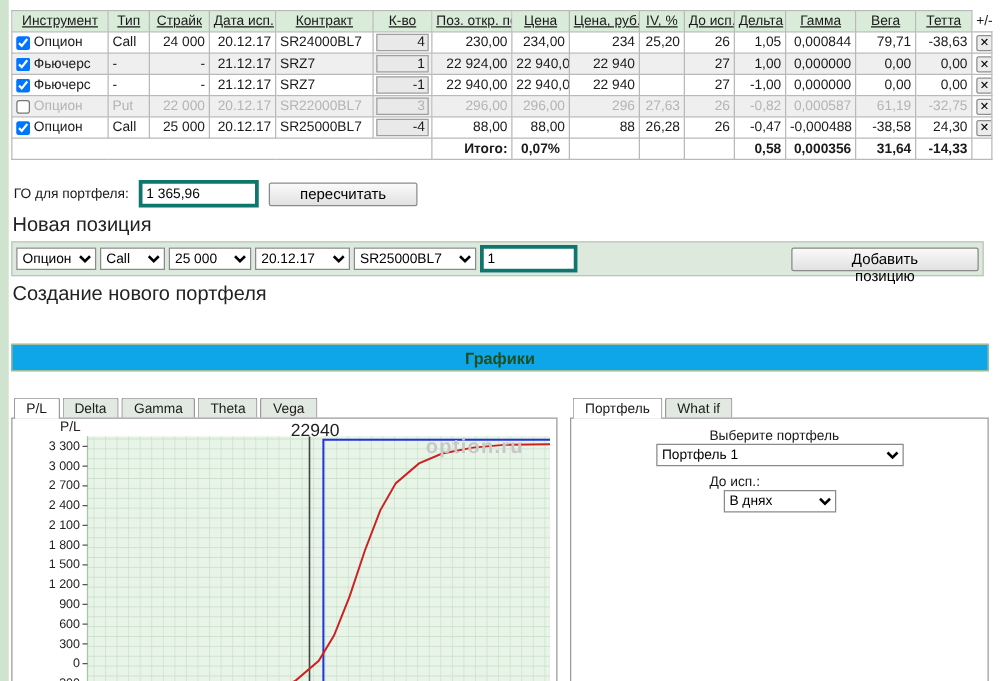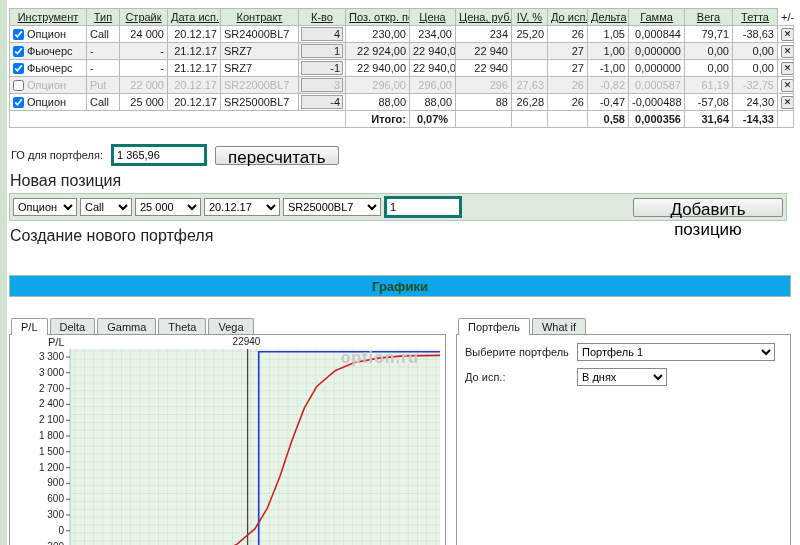--- a/index.html
+++ b/index.html
@@ -19,21 +19,21 @@
   td.l{text-align:left;} td.r{text-align:right;} td.c{text-align:center;}
   td.nb{border:none;background:#fff !important;}
   .qtybox{background:#e9e9e9;border:1px solid #9f9f9f;height:12px;line-height:12px;text-align:right;padding:0 2px;}
   tr.disabled .qtybox{color:#b4b4b4;}
   .xbtn{width:13px;height:13px;line-height:11px;font-size:9px;padding:0;background:#ececec;border:1px solid #8e8e8e;cursor:pointer;}
   td.xcell{border:none;background:#fff !important;padding:0 1px;text-align:center;}
   tfoot td{font-weight:bold;}
   .tot-label{text-align:right;}
 
   
-  button{font-family:inherit;font-size:17px;background:linear-gradient(#fafafa,#e1e1e1);border:1px solid #8a8a8a;border-radius:2px;padding:1px 12px;height:19px;cursor:pointer;}
+  button{font-family:inherit;font-size:12px;background:linear-gradient(#fafafa,#e1e1e1);border:1px solid #8a8a8a;border-radius:2px;padding:1px 24px;height:19px;cursor:pointer;}
   select{font-family:inherit;font-size:11px;height:18px;border:1px solid #8a8a8a;background:#fff;}
   input[type=text]{font-family:inherit;font-size:11px;height:14px;border:3px solid #0f766e;padding:1px 3px;}
 
   .go-row{margin:16px 0 2px 2px;display:flex;align-items:center;gap:8px;}
   .go-row input{width:84px;}
 
   h2.section{font-size:16px;font-weight:normal;color:#222;margin:6px 0 3px 1px;}
 
   .np-strip{display:flex;align-items:center;gap:3px;background:#dde9dd;border:1px solid #b5c7b5;padding:2px 3px;width:778px;box-sizing:border-box;}
   .np-strip select:nth-of-type(1){width:64px;}
@@ -57,25 +57,25 @@
   .tabs{display:flex;gap:2px;margin-left:2px;}
   .tab{border:1px solid #9a9a9a;border-bottom:none;background:#e2e9e2;padding:2px 9px;font-size:11px;cursor:pointer;position:relative;top:1px;border-radius:2px 2px 0 0;}
   .tab.active{background:#ffffff;z-index:2;}
   .panel-box{border:1px solid #9a9a9a;background:#fff;position:relative;}
   .left-col{width:437px;}
   .right-col{width:335px;}
   .chart-box{width:437px;height:240px;box-sizing:border-box;}
   .right-box{width:335px;height:224px;box-sizing:border-box;padding:8px;}
 
   .pl-axis-title{position:absolute;left:38px;top:1px;font-size:11px;color:#222;}
-  .marker-label{position:absolute;top:1px;font-size:10px;color:#222;}
+  .marker-label{position:absolute;top:1px;font-size:14px;color:#222;}
   .watermark{position:absolute;right:26px;top:14px;font-size:16px;font-weight:bold;color:#c7c7c7;letter-spacing:1px;text-align:right;}
   svg.chart{position:absolute;left:0;top:0;}
 
-  .form-row{display:flex;align-items:center;margin-bottom:7px;font-size:11px;}
+  .form-row{display:flex;align-items:center;margin-bottom:7px;font-size:11px;flex-direction:column;}
   .form-row .lbl{width:112px;}
   .portfolio-select{width:198px;}
   .days-select{width:90px;}
 </style>
 </head>
 <body>
 
 <div class="page">
 
   <table class="pos">
@@ -207,21 +207,21 @@
           <td style="padding: 1px 2px;">
             <div class="qtybox">-4</div>
           </td>
           <td class="r">88,00</td>
           <td class="r">88,00</td>
           <td class="r">88</td>
           <td class="r">26,28</td>
           <td class="r">26</td>
           <td class="r">-0,47</td>
           <td class="r">-0,000488</td>
-          <td class="r">-57,08</td>
+          <td class="r">-38,58</td>
           <td class="r">24,30</td>
           <td class="xcell"><button class="xbtn">✕</button></td>
         </tr>
       </tbody>
     <tfoot>
       <tr>
         <td class="nb" colspan="6"></td>
         <td class="nb tot-label">Итого:</td>
         <td class="c">0,07%</td>
         <td></td>

